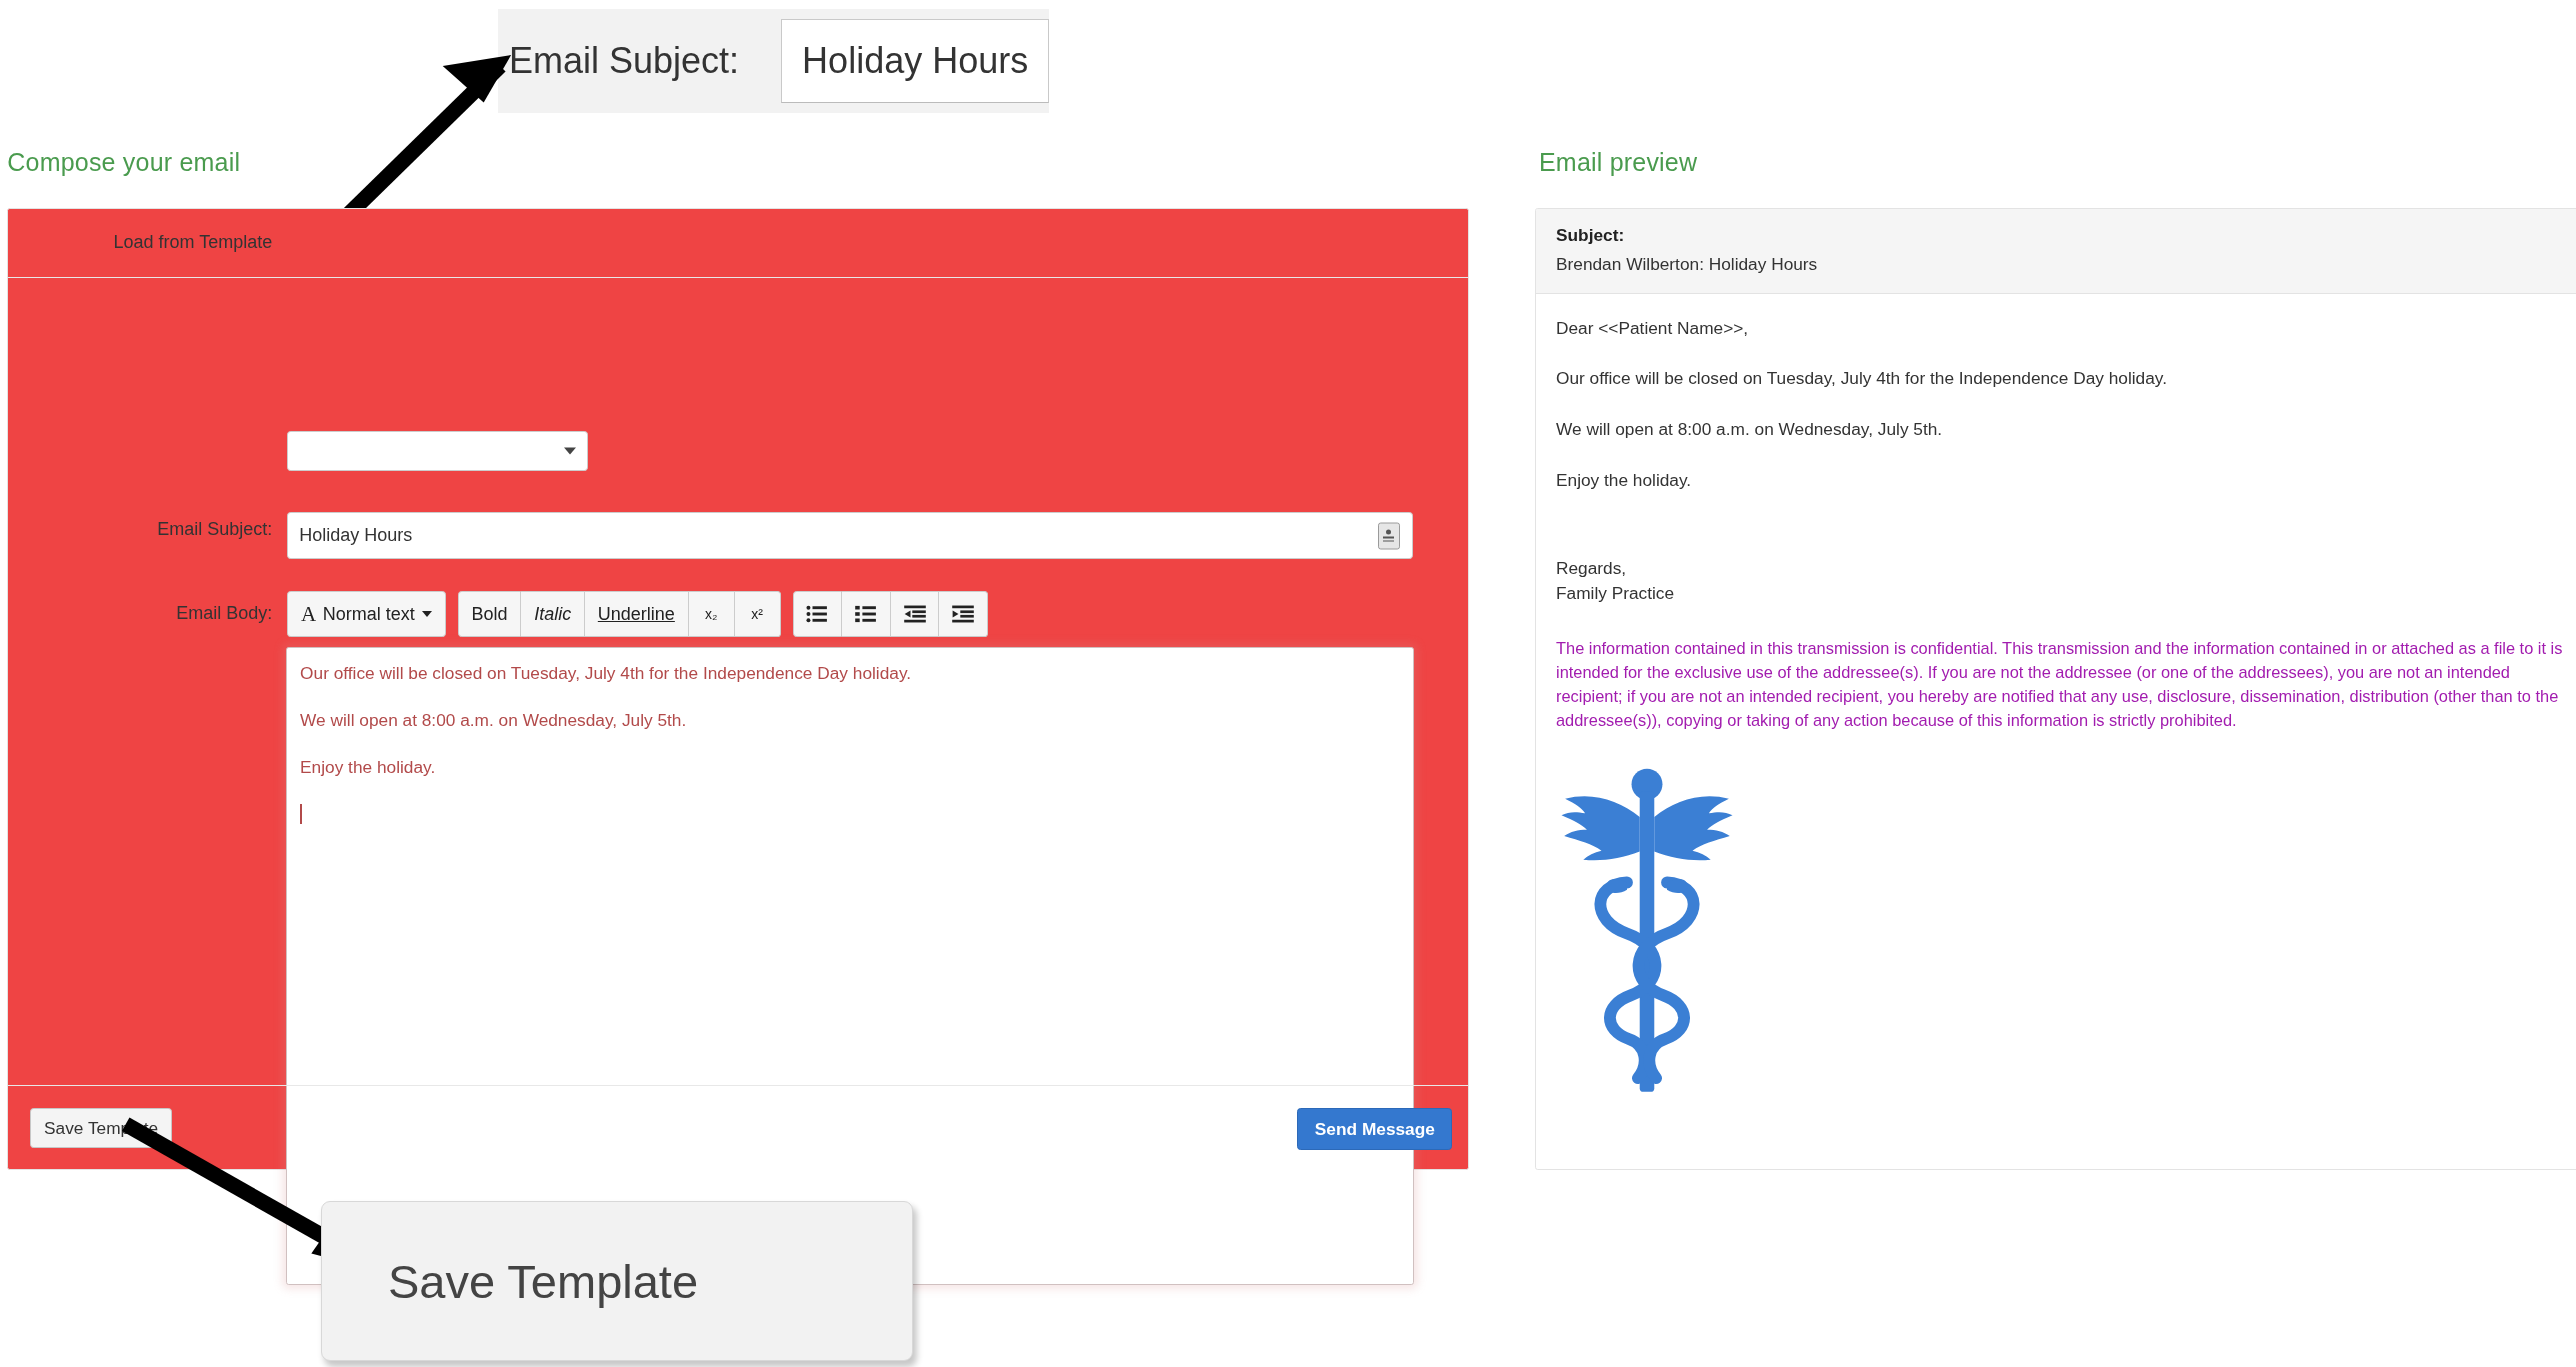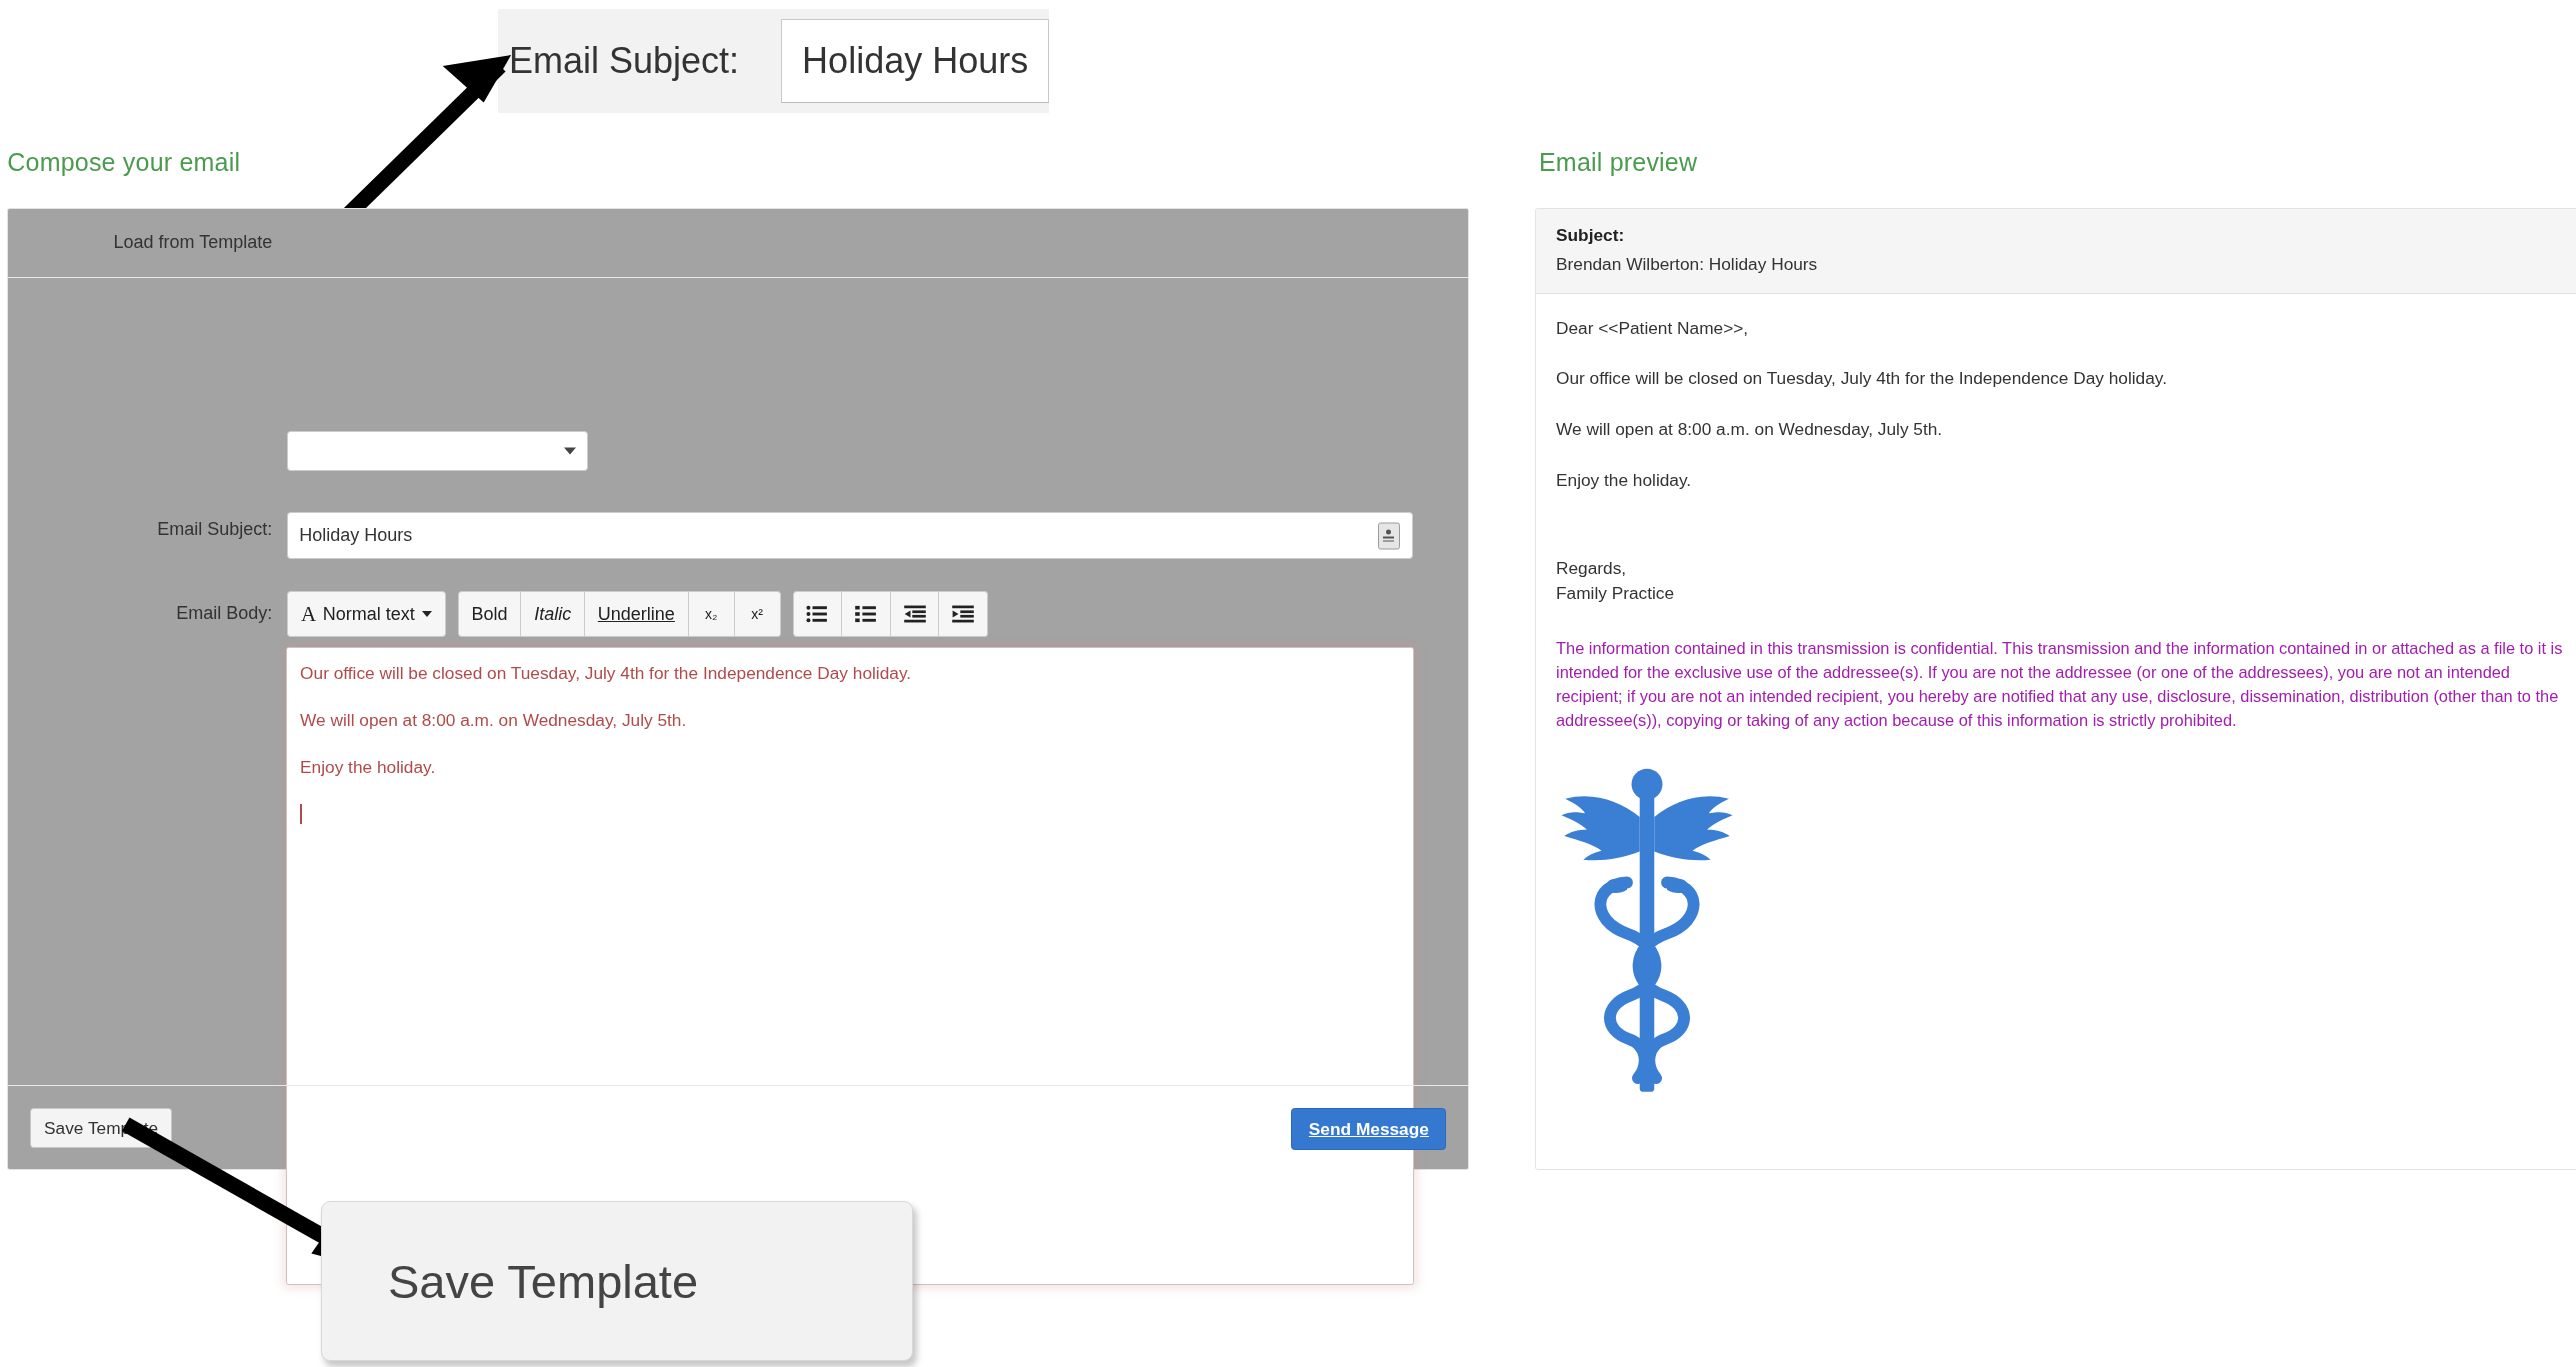--- a/index.html
+++ b/index.html
@@ -48,21 +48,21 @@
     letter-spacing: 0.2px;
   }
   #heading-compose { left: 7.3px; top: 148px; }
   #heading-preview { left: 1539px; top: 148px; }
 
   
   #compose-panel {
     position: absolute;
     left: 7.3px; top: 208px;
     width: 1462px; height: 962px;
-    background: #a3a3a3;
+    background: #ef4444;
     border: 0.9px solid #e3e3e3;
     border-radius: 2.7px;
   }
   #row-template {
     position: absolute; left: 0; top: 0; width: 100%; height: 69px;
     border-bottom: 0.9px solid #e8e8e8;
   }
   .form-label {
     position: absolute;
     font-size: 18px; color: #333;
@@ -192,30 +192,29 @@
     background: #f4f4f4;
     border: 0.9px solid #c7c7c7;
     border-radius: 3.6px;
     height: 40px;
     padding: 0 12.8px;
     display: flex; align-items: center;
     font-size: 17.3px; color: #333;
     white-space: nowrap;
   }
   #btn-send-message {
-    position: absolute; right: 22px; top: 22px;
+    position: absolute; right: 16px; top: 22px;
     background: #3478cf;
     border: 0.9px solid #2c69b8;
     border-radius: 3.6px;
     height: 42px;
     padding: 0 16.4px;
     display: flex; align-items: center;
     font-size: 17.3px; color: #ffffff; font-weight: bold;
     white-space: nowrap;
-    text-decoration: underline;
   }
 
   
   #preview-panel {
     position: absolute;
     left: 1535px; top: 208px;
     width: 1121px; height: 962px;
     background: #ffffff;
     border: 0.9px solid #e3e3e3;
     border-radius: 2.7px;

